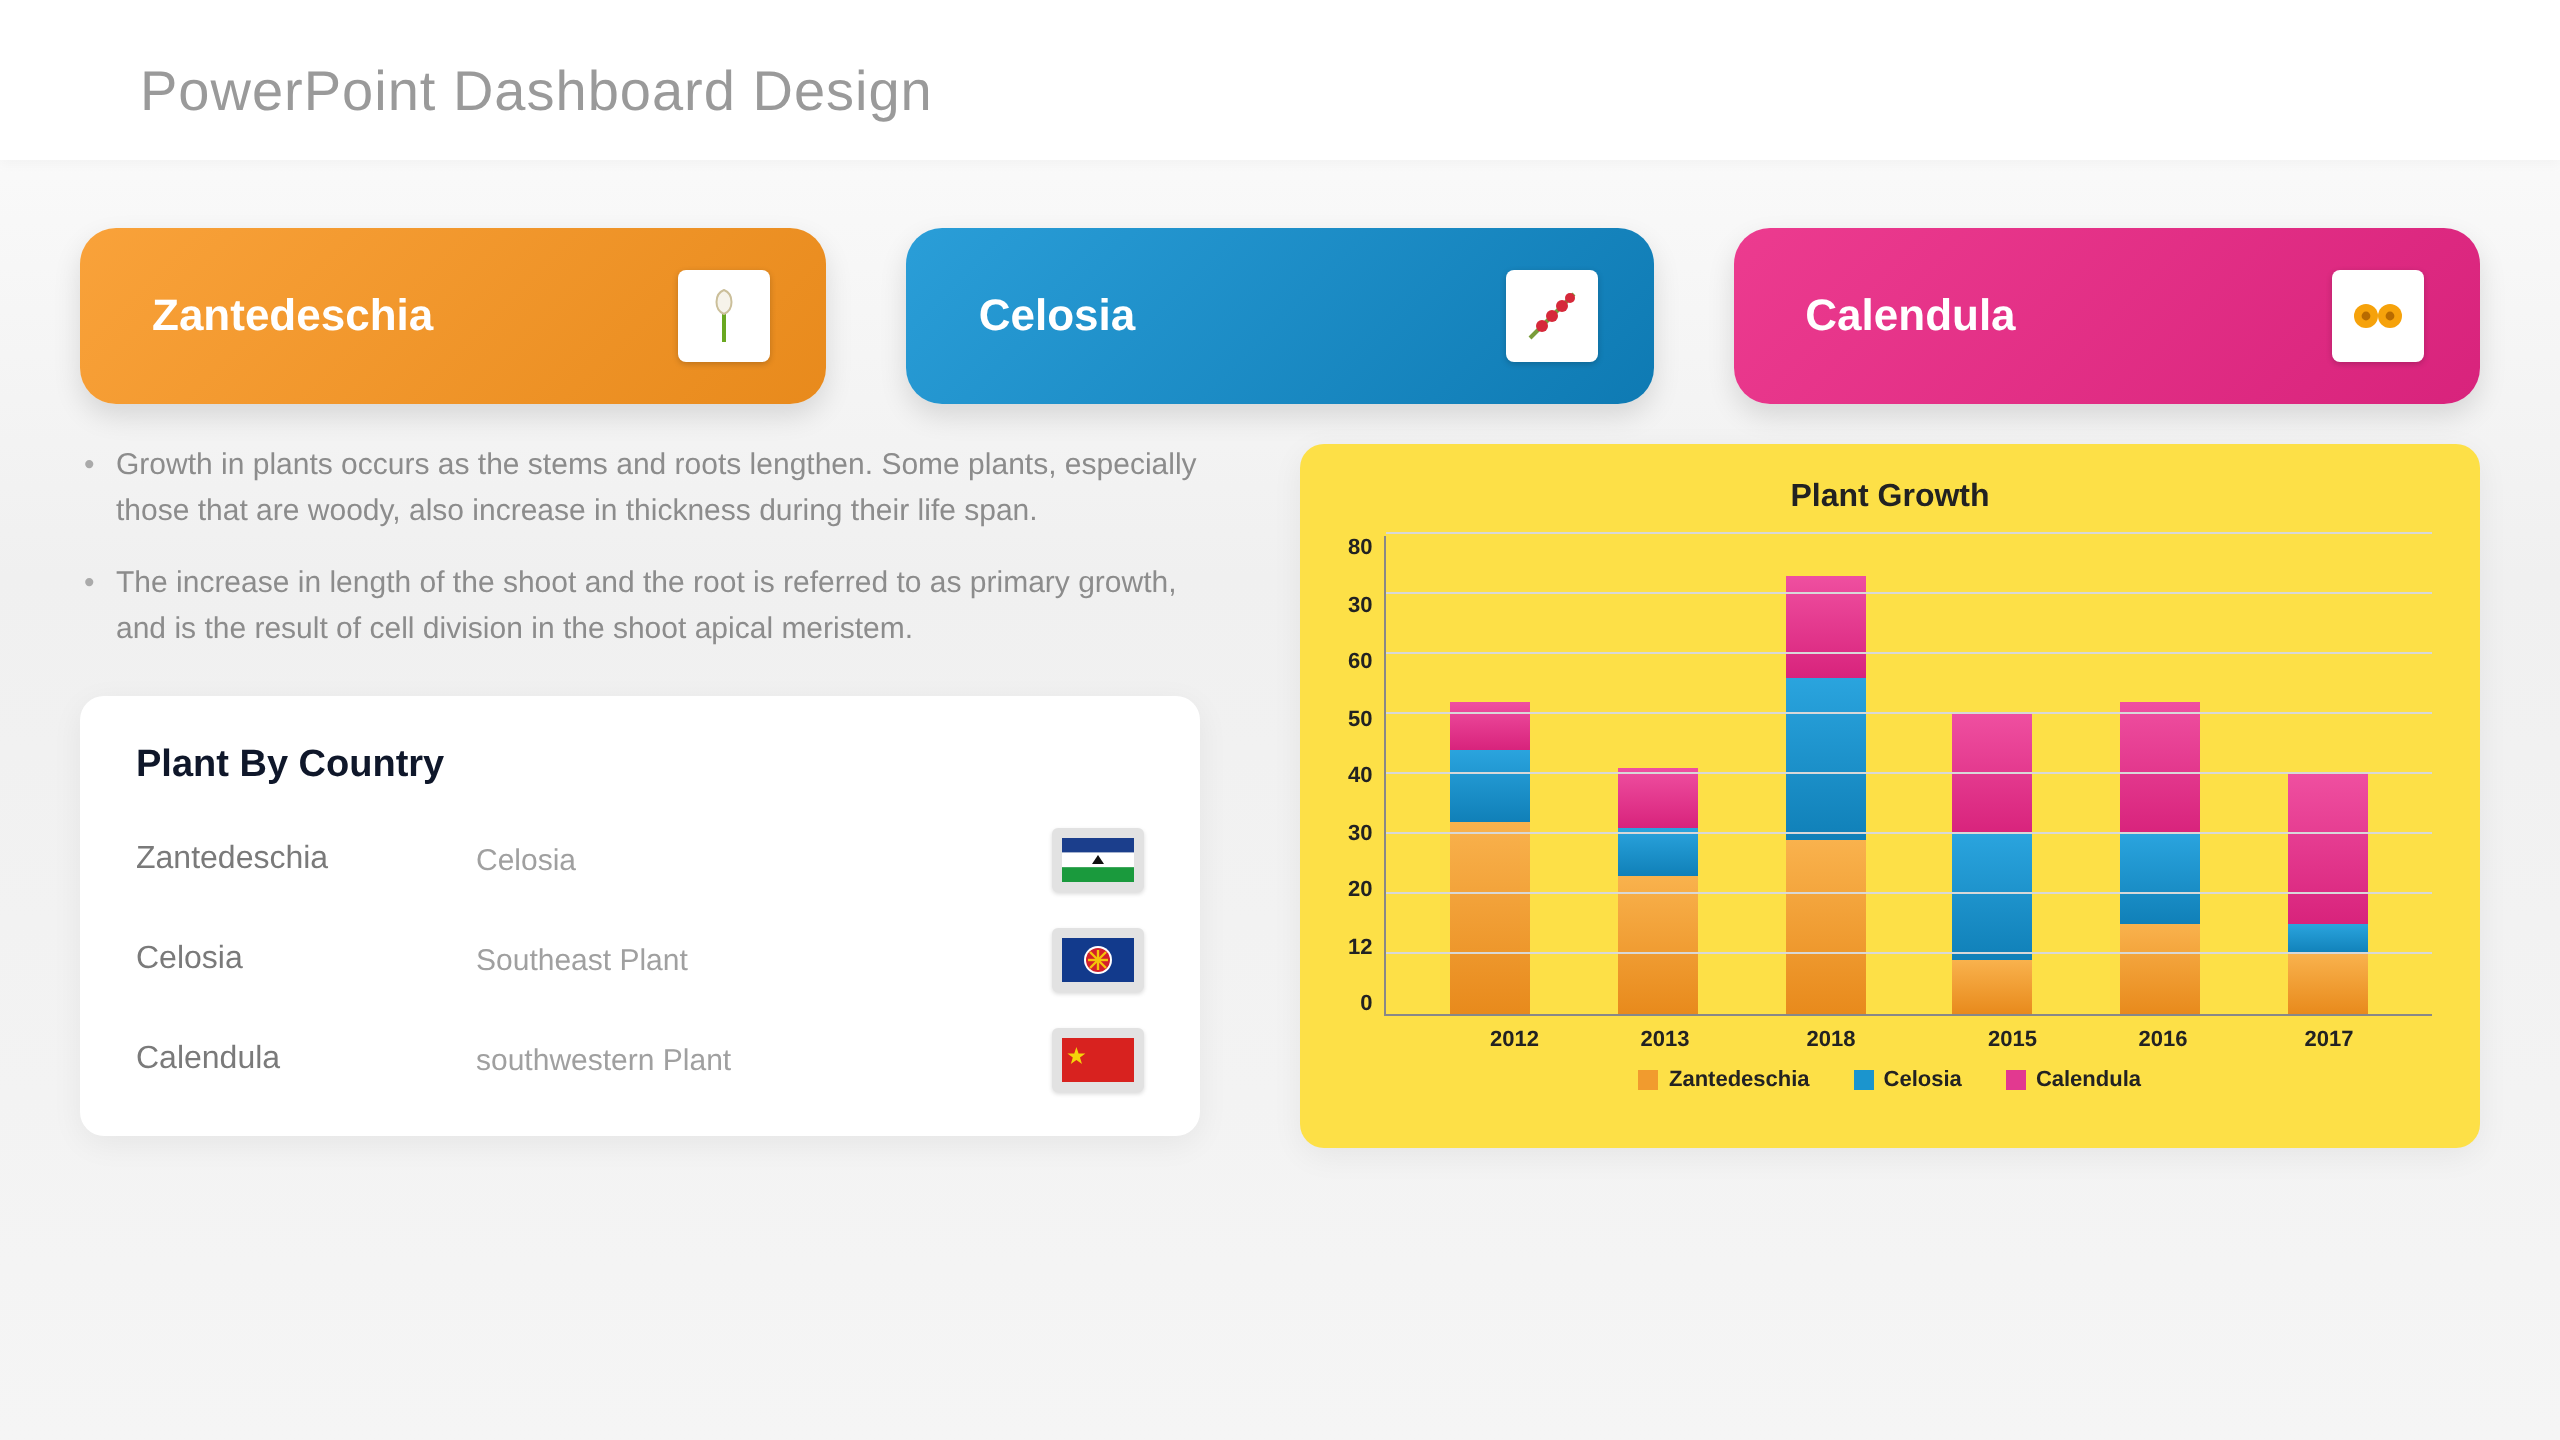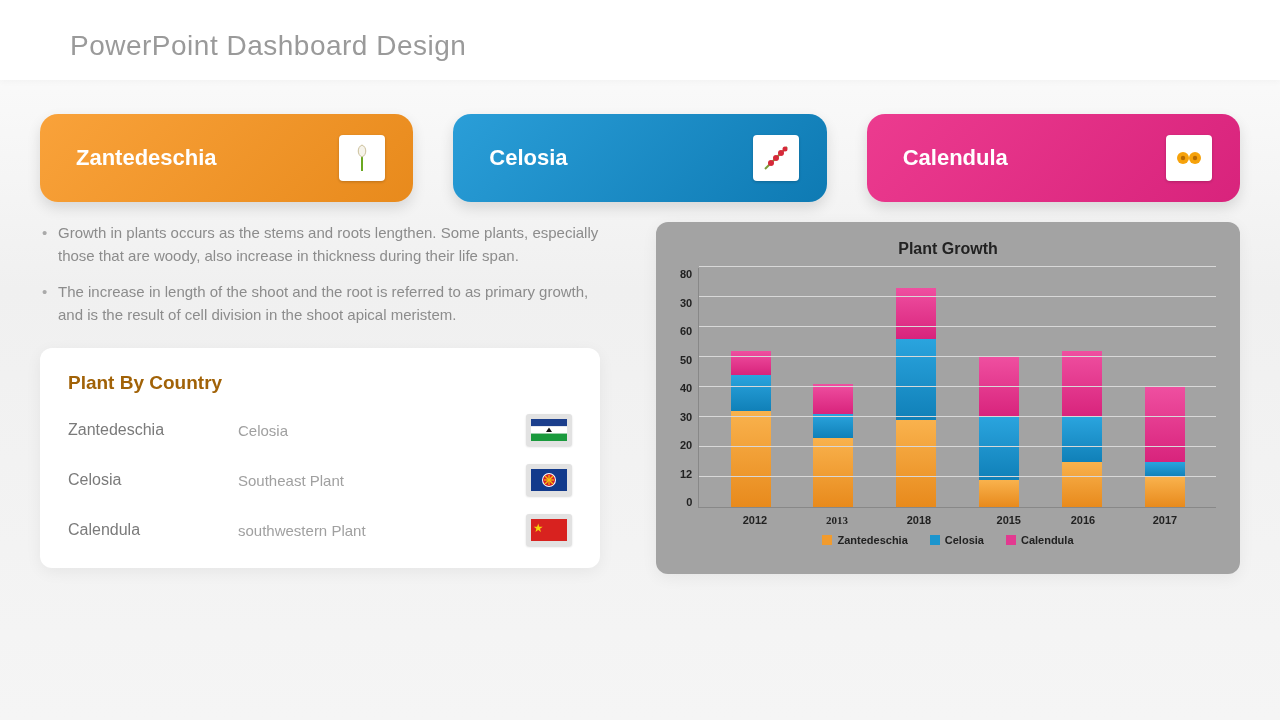--- a/index.html
+++ b/index.html
@@ -31,45 +31,45 @@
   }
   .card.orange { background: linear-gradient(135deg,#f9a23a,#e88a1c); }
   .card.blue   { background: linear-gradient(135deg,#2a9ed8,#0e7ab3); }
   .card.pink   { background: linear-gradient(135deg,#ec3b8f,#d8237c); }
   .thumb {
     width:46px; height:46px; background:#fff; border-radius:4px;
     display:flex; align-items:center; justify-content:center;
     box-shadow:0 1px 3px rgba(0,0,0,0.2);
   }
   .thumb svg { width:34px; height:34px; }
-  .lower { display:flex; gap:30px; padding: 20px 40px 0 40px; }
+  .lower { display:flex; gap:50px; padding: 20px 40px 0 40px; }
   .left { flex:0 0 560px; }
   .bullets { list-style:none; color:#8c8c8c; font-size:15px; line-height:1.5; }
   .bullets li { padding-left:18px; position:relative; margin-bottom:14px; }
   .bullets li::before { content:"•"; position:absolute; left:2px; top:0; color:#aaa; }
   .panel {
     margin-top:22px; background:#fff; border-radius:12px;
     box-shadow:0 4px 16px rgba(0,0,0,0.06);
     padding:24px 28px 20px 28px;
   }
-  .panel h3 { color:#a16207; font-size:19px; font-weight:600; margin-bottom:20px; }
+  .panel h3 { color:#0f172a; font-size:19px; font-weight:600; margin-bottom:20px; }
   .row { display:flex; align-items:center; margin-bottom:18px; }
   .row .plant { width:170px; color:#7a7a7a; font-size:16px; }
   .row .country { flex:1; color:#a0a0a0; font-size:15px; }
   .flag {
     width:46px; height:32px; background:#e2e2e2; border-radius:3px;
     display:flex; align-items:center; justify-content:center;
     box-shadow:0 1px 2px rgba(0,0,0,0.15);
   }
   .flag-inner { width:36px; height:22px; }
   .chart-panel {
-    flex:1; background:#a3a3a3; border-radius:12px;
+    flex:1; background:#fde047; border-radius:12px;
     box-shadow:0 4px 16px rgba(0,0,0,0.06);
     padding:18px 24px 28px 24px;
-    display:flex; flex-direction:column;margin-left:26px;
+    display:flex; flex-direction:column;
   }
   .chart-title { text-align:center; font-weight:700; font-size:16px; color:#222; margin-bottom:6px; }
   .plot-area { flex:1; display:flex;align-items:flex-end; }
   .yaxis { display:flex; flex-direction:column; justify-content:space-between;
            font-size:11px; color:#222; font-weight:600; text-align:right; padding-right:6px;
            height:240px; margin-top:4px; }
   .grid { position:relative; flex:1; height:240px; margin-top:4px;
           border-left:1px solid #888; border-bottom:1px solid #888; }
   .gline { position:absolute; left:0; right:0; height:0; border-top:1px solid #d8d8d8; }
   .bars { position:absolute; left:0; right:0; bottom:0; top:0;
@@ -232,22 +232,22 @@
           <div class="gline" style="bottom: 60px;"></div>
           <div class="gline" style="bottom: 90px;"></div>
           <div class="gline" style="bottom: 120px;"></div>
           <div class="gline" style="bottom: 150px;"></div>
           <div class="gline" style="bottom: 180px;"></div>
           <div class="gline" style="bottom: 210px;"></div>
           <div class="gline" style="bottom: 240px;"></div>
         </div>
     </div>
     <div class="xaxis" id="xaxis">
-        <div style="width: 40px; text-align: center;">2012</div>
-        <div style="width: 40px; text-align: center; font-family: Liberation Serif, serif;">2013</div>
+        <div style="width: 40px; text-align: right;">2012</div>
+        <div style="width: 40px; text-align: center;">2013</div>
         <div style="width: 40px; text-align: center;">2018</div>
         <div style="width: 40px; text-align: right;">2015</div>
         <div style="width: 40px; text-align: center;">2016</div>
         <div style="width: 40px; text-align: center;">2017</div>
       </div>
     <div class="legend">
       <span>
           <i class="swatch sw-z"></i>
           <span>Zantedeschia</span>
         </span>

